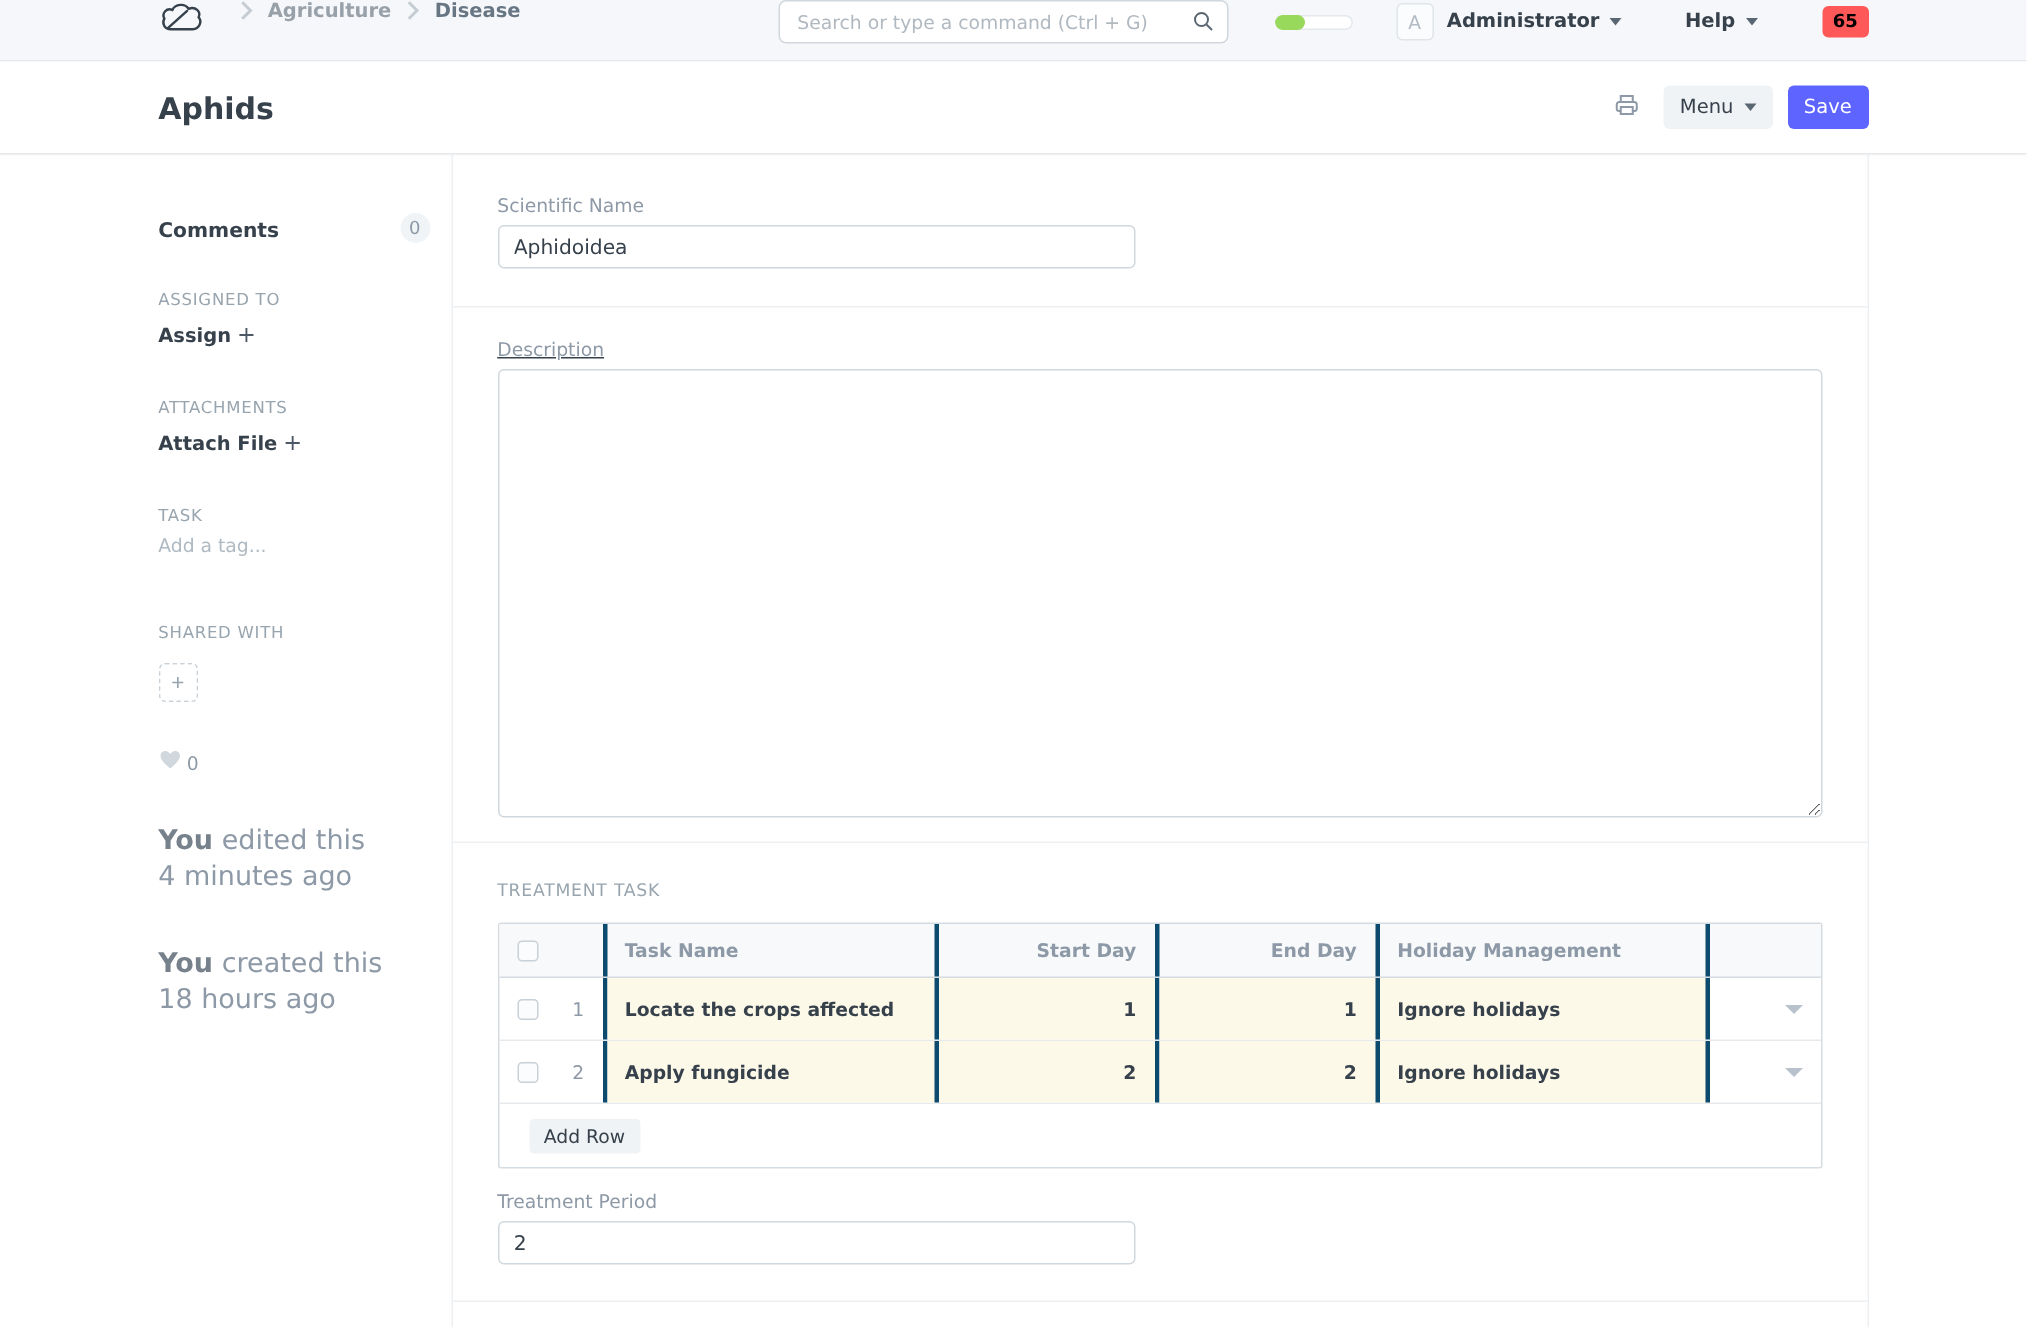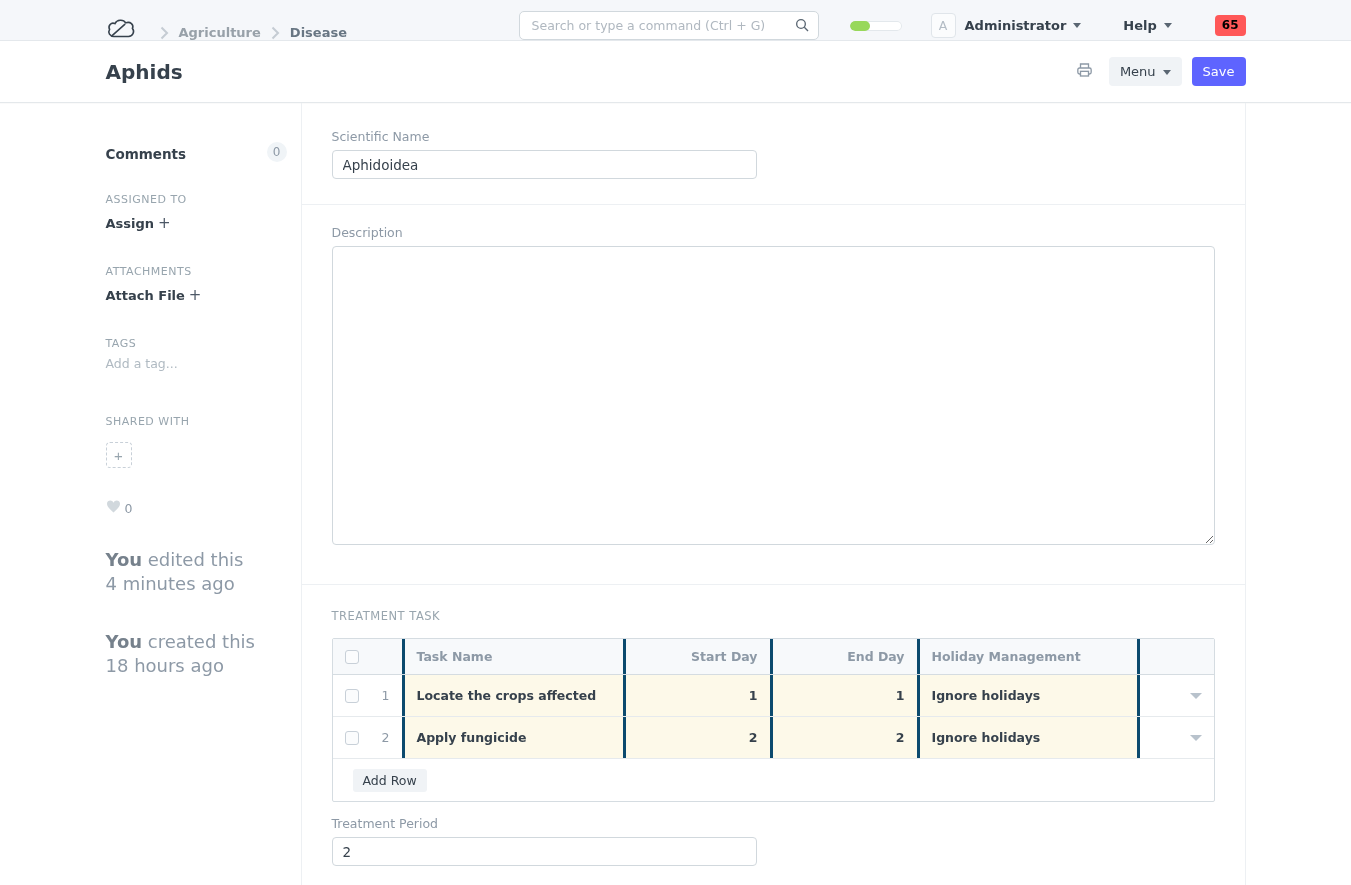--- a/index.html
+++ b/index.html
@@ -2,21 +2,21 @@
 <html><head>
 <meta charset="utf-8">
 <style>
   * { margin:0; padding:0; box-sizing:border-box; }
   html,body { width:1351px; height:885px; background:#fff; }
   body { font-family:"DejaVu Sans","Liberation Sans",sans-serif; color:#36414c; font-size:13px; overflow:hidden; }
   .container { width:1140px; margin:0 auto; }
 
   
   .navbar { height:41px; background:#f5f7fa; border-bottom:1px solid #e4e8ec; }
-  .navbar .container { display:flex; align-items:flex-end; height:100%; }
+  .navbar .container { display:flex; align-items:flex-start; height:100%; }
   .logo { display:flex; align-items:center; margin-right:14px; cursor:pointer; }
   .crumb-sep { margin:0 10px; display:flex; align-items:center; }
   .crumb { color:#98a1a9; font-weight:700; font-size:13px; text-decoration:none; cursor:pointer; }
   .crumb.current { color:#687683; }
   .nav-right { margin-left:auto; display:flex; align-items:center; }
   .search-wrap { position:relative; width:300px; }
   .search-wrap input { width:100%; height:29px; border:1px solid #d1d8dd; border-radius:5px; background:#fff;
       padding:0 32px 0 12px; font-size:12.5px; color:#3b82f6; font-family:inherit; outline:none; }
   .search-wrap input::placeholder { color:#b0b8c0; }
   .search-icon { position:absolute; right:9px; top:6px; }
@@ -59,21 +59,21 @@
   .share-btn { width:26px; height:26px; border:1px dashed #c8d0d8; border-radius:4px; background:none;
       color:#98a5ae; font-size:15px; line-height:1; cursor:pointer; margin-bottom:32px; }
   .like-row { display:flex; align-items:center; margin-bottom:32px; cursor:pointer; }
   .like-count { color:#8d99a6; font-size:12.5px; margin-left:4px; }
   .history { font-size:18px; color:#8d99a6; line-height:1.35; margin-bottom:33px; cursor:pointer; }
   .history .who { font-weight:700; color:#76818c; }
 
   
   .form-section { padding:0 30px; border-bottom:1px solid #edf0f3; }
   .sec-1 { padding-top:26px; padding-bottom:25px; }
-  .sec-2 { padding-top:20px; padding-bottom:36px; }
+  .sec-2 { padding-top:20px; padding-bottom:12px;text-decoration:underline; }
   .sec-3 { padding-top:24px; padding-bottom:24px; }
   .field-label { font-size:12.5px; color:#8d99a6; margin-bottom:6px; }
   .form-input { width:425px; height:29px; border:1px solid #d1d8dd; border-radius:4px; padding:0 10px;
       font-size:13.5px; color:#36414c; font-family:inherit; background:#fff; outline:none; }
   .form-textarea { width:100%; height:299px; border:1px solid #d1d8dd; border-radius:4px; padding:8px 10px;
       font-size:13px; color:#36414c; font-family:inherit; background:#fff; outline:none; }
   .section-heading { font-size:11.5px; color:#98a5ae; letter-spacing:.5px; margin-bottom:15px; }
 
   
   .grid { border:1px solid #d5dce1; border-radius:2px; }
@@ -183,21 +183,21 @@
       <div class="sb-heading">ASSIGNED TO</div>
       <div class="sb-action">
         <span>Assign</span><span class="plus">+</span>
       </div>
 
       <div class="sb-heading">ATTACHMENTS</div>
       <div class="sb-action">
         <span>Attach File</span><span class="plus">+</span>
       </div>
 
-      <div class="sb-heading">TAGS</div>
+      <div class="sb-heading">TASK</div>
       <div class="sb-tag-input">Add a tag...</div>
 
       <div class="sb-heading" style="margin-bottom:14px;">SHARED WITH</div>
       <button class="share-btn"><span>+</span></button>
 
       <div class="like-row">
         <span>
           <svg width="15" height="13" viewBox="0 0 24 22">
               <path d="M12 21 C5 15 1 11 1 6.5 C1 3 3.7 1 6.5 1 C8.7 1 11 2.6 12 4.6 C13 2.6 15.3 1 17.5 1 C20.3 1 23 3 23 6.5 C23 11 19 15 12 21Z" fill="#d1d8dd"></path>
             </svg>

